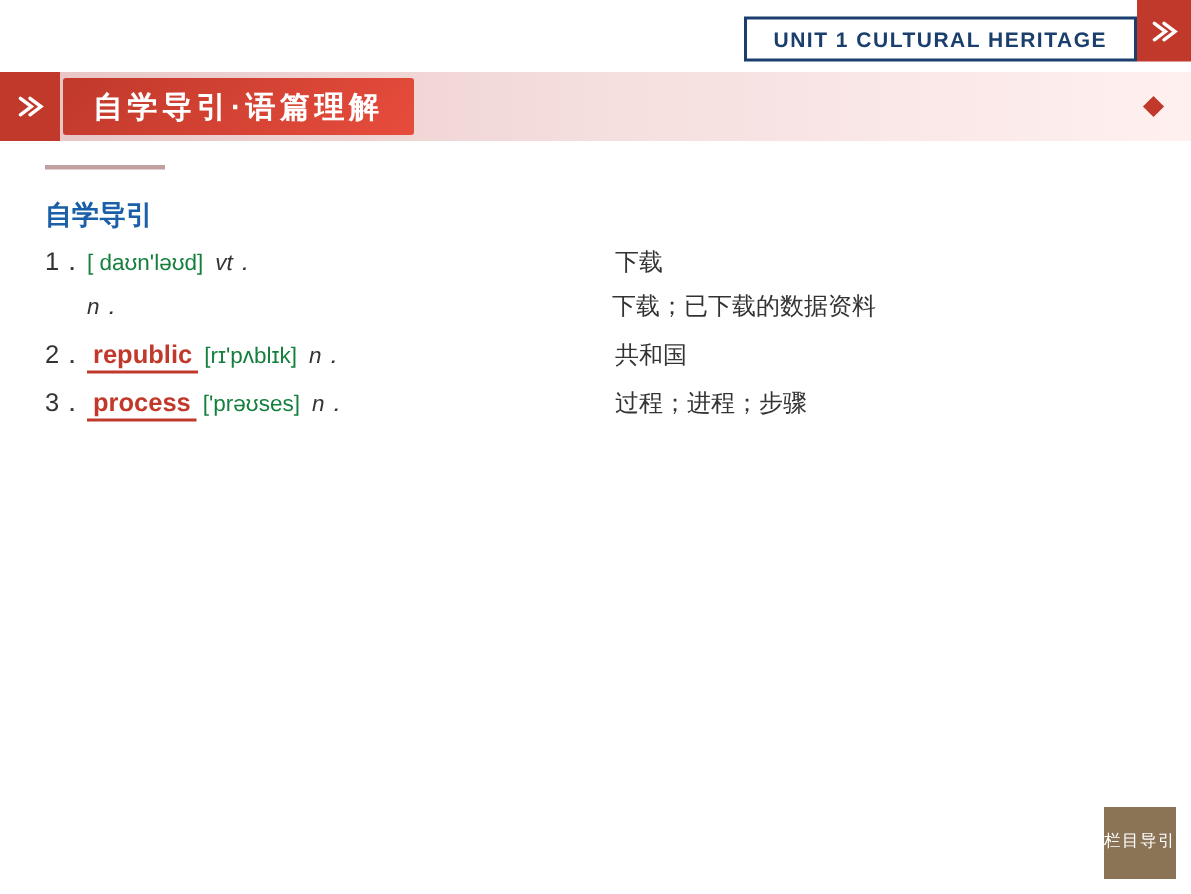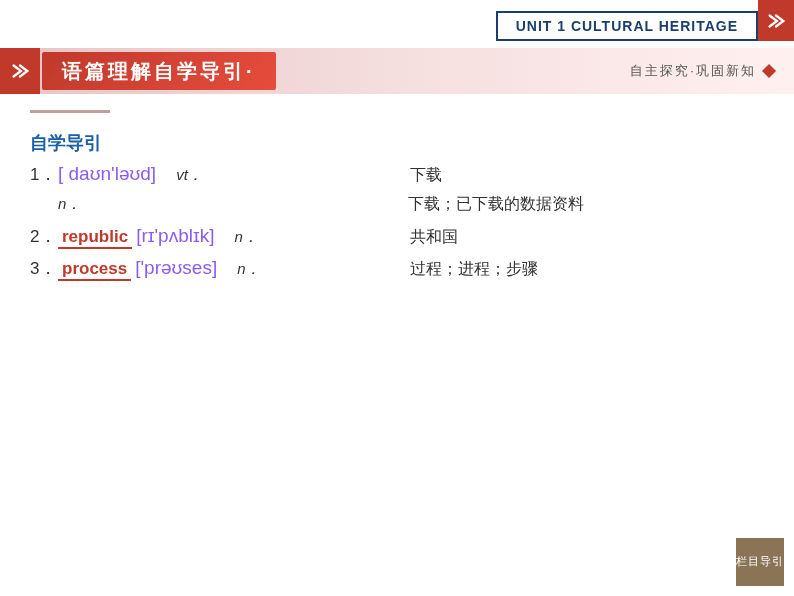--- a/index.html
+++ b/index.html
@@ -143,24 +143,24 @@
     .entry-word {
       color: #c0392b;
       font-weight: bold;
       font-size: 17px;
       border-bottom: 2px solid #c0392b;
       padding: 0 4px;
       margin-right: 4px;
       font-family: Arial, sans-serif;
     }
     .entry-phonetic {
-      color: #8b5cf6;
-      font-size: 19px;
-      font-family: Arial, sans-serif;
-      margin-right: 20px;
+      color: #15803d;
+      font-size: 15px;
+      font-family: Arial, sans-serif;
+      margin-right: 8px;
     }
     .entry-pos {
       color: #333;
       font-style: italic;
       font-size: 15px;
       font-family: Arial, sans-serif;
       margin-right: 14px;
     }
 
     .vocab-row {
@@ -237,27 +237,26 @@
 </div>
 
 <div class="section-header">
   <div class="section-arrow">
     <svg viewBox="0 0 24 24" width="22" height="22" fill="white">
       <polyline points="5,6 13,12 5,18" stroke="white" stroke-width="2.5" fill="none" stroke-linecap="round"></polyline>
       <polyline points="12,6 20,12 12,18" stroke="white" stroke-width="2.5" fill="none" stroke-linecap="round"></polyline>
     </svg>
   </div>
   <div class="section-title-box">
+    <span class="section-title-text">自学导引·</span>
     <span class="section-title-text">语篇理解</span>
-    <span class="section-title-text">自学导引·</span>
   </div>
 </div>
 
 <div class="right-subtitle">
-  <span class="right-subtitle-text">自主探究·巩固新知</span>
   <div class="diamond"></div>
 </div>
 
 <div class="main-content">
   <div class="deco-line"></div>
 
   <div class="section-label">自学导引</div>
 
   <div class="vocab-row">
     <div class="vocab-left">

